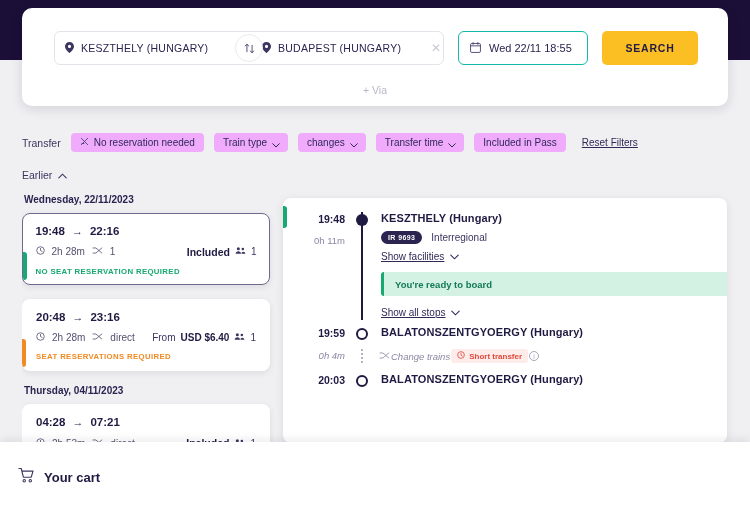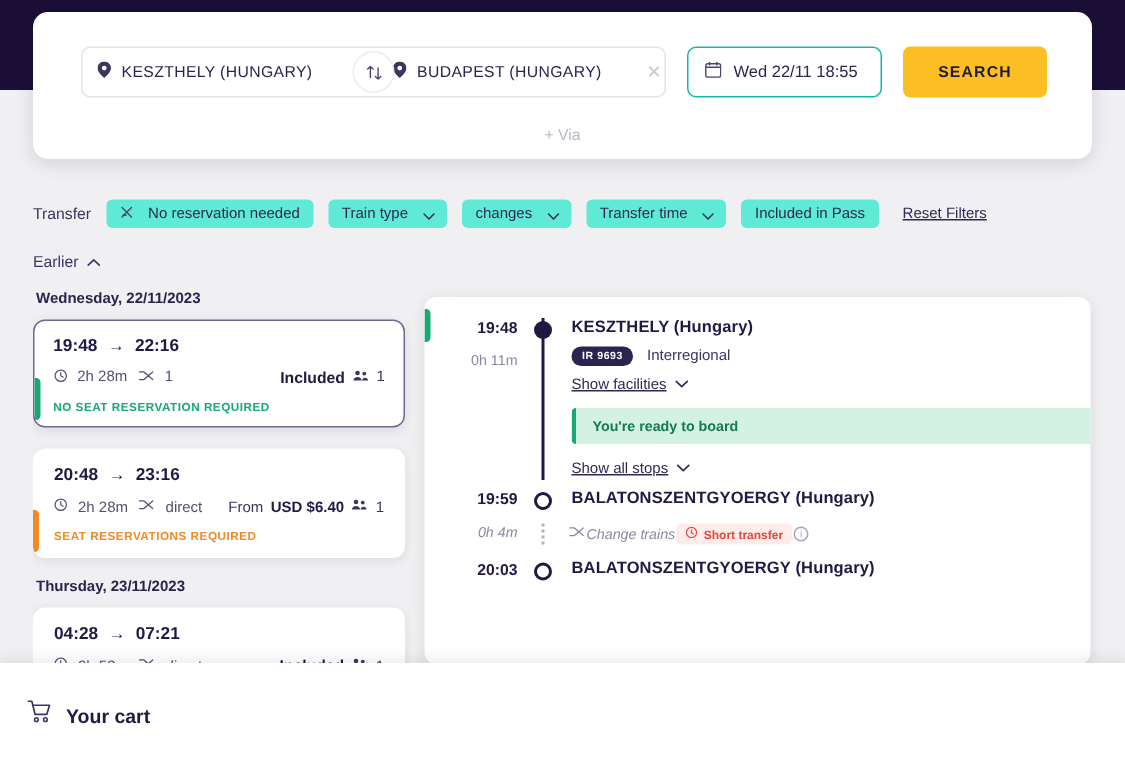--- a/index.html
+++ b/index.html
@@ -108,23 +108,23 @@
   }
 
   
   .filters-row {
     position: absolute; top: 133px; left: 22px;
     display: flex; align-items: center; gap: 10px;
   }
   .filters-label { font-size: 10.5px; color: #3c3560; }
   .chip {
     height: 19px;
-    background: #5eead4;
+    background: #f0abfc;
     border-radius: 4px;
-    display: flex; align-items: center; gap: 10px;
+    display: flex; align-items: center; gap: 5px;
     padding: 0 9px;
     font-size: 10px;
     color: #2f2956;
     cursor: pointer;
     white-space: nowrap;
   }
   .chev { width: 7px; height: 7px; display: inline-block; }
   .reset-link {
     font-size: 10px;
     color: #2f2956;
@@ -536,21 +536,21 @@
                 <path d="M0.6 8.6c0-1.7 1.4-2.7 3-2.7s3 1 3 2.7z" fill="#3c3560"></path>
                 <path d="M7 8.6c0-1.4 1-2.2 2.2-2.2s2.2.8 2.2 2.2z" fill="#3c3560"></path>
               </svg>
           </span>
           <span class="pax">1</span>
         </div>
       </div>
       <div class="status-line st-orange">SEAT RESERVATIONS REQUIRED</div>
     </div>
 
-    <div class="day-head">Thursday, 23/11/2023</div>
+    <div class="day-head">Thursday, 04/11/2023</div>
 
     <div class="trip-card">
       <div class="times">
         <span>04:28</span>
         <span class="arrow">→</span>
         <span>07:21</span>
       </div>
       <div class="trip-mid">
         <div class="trip-left-meta">
           <span>

